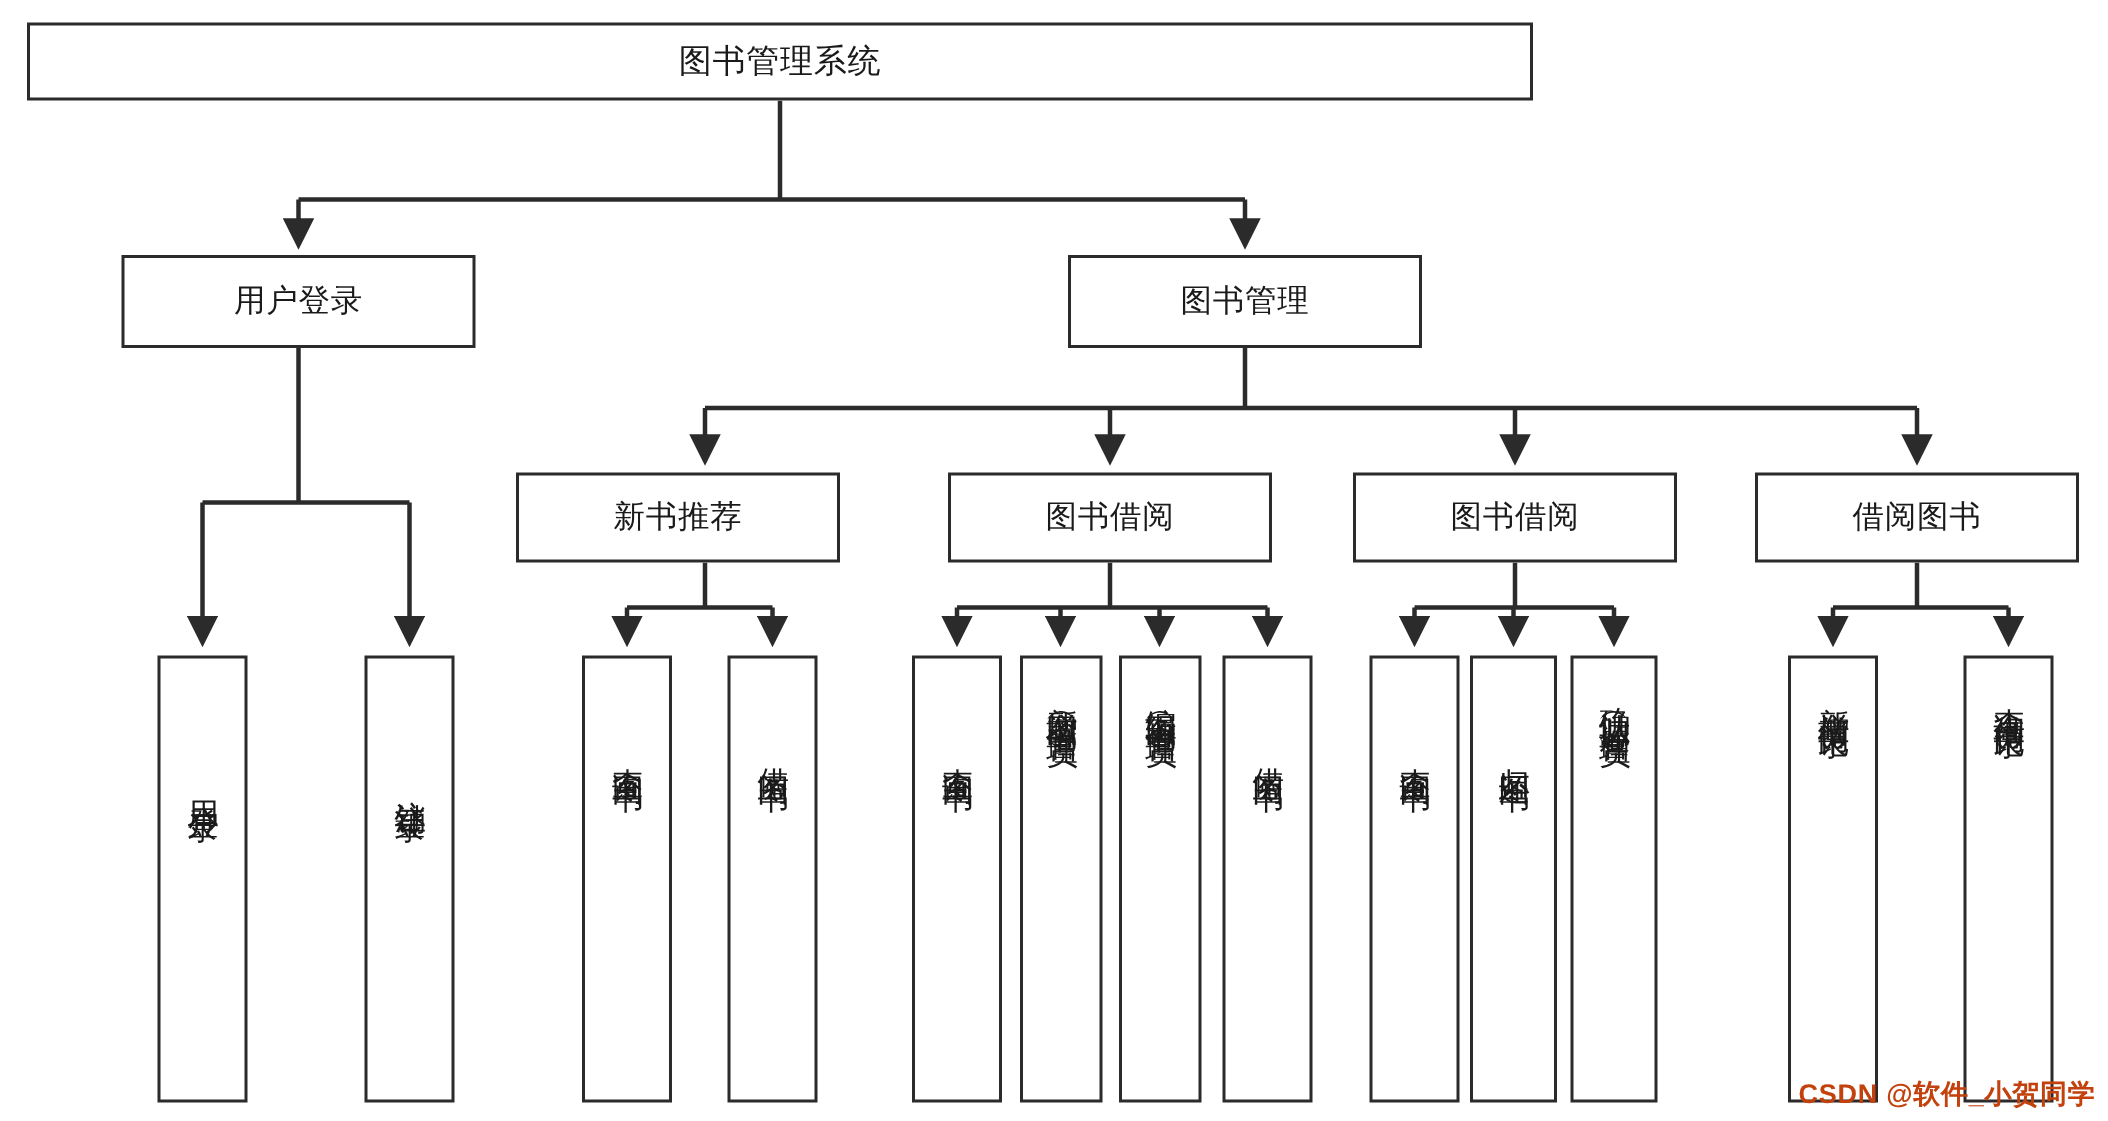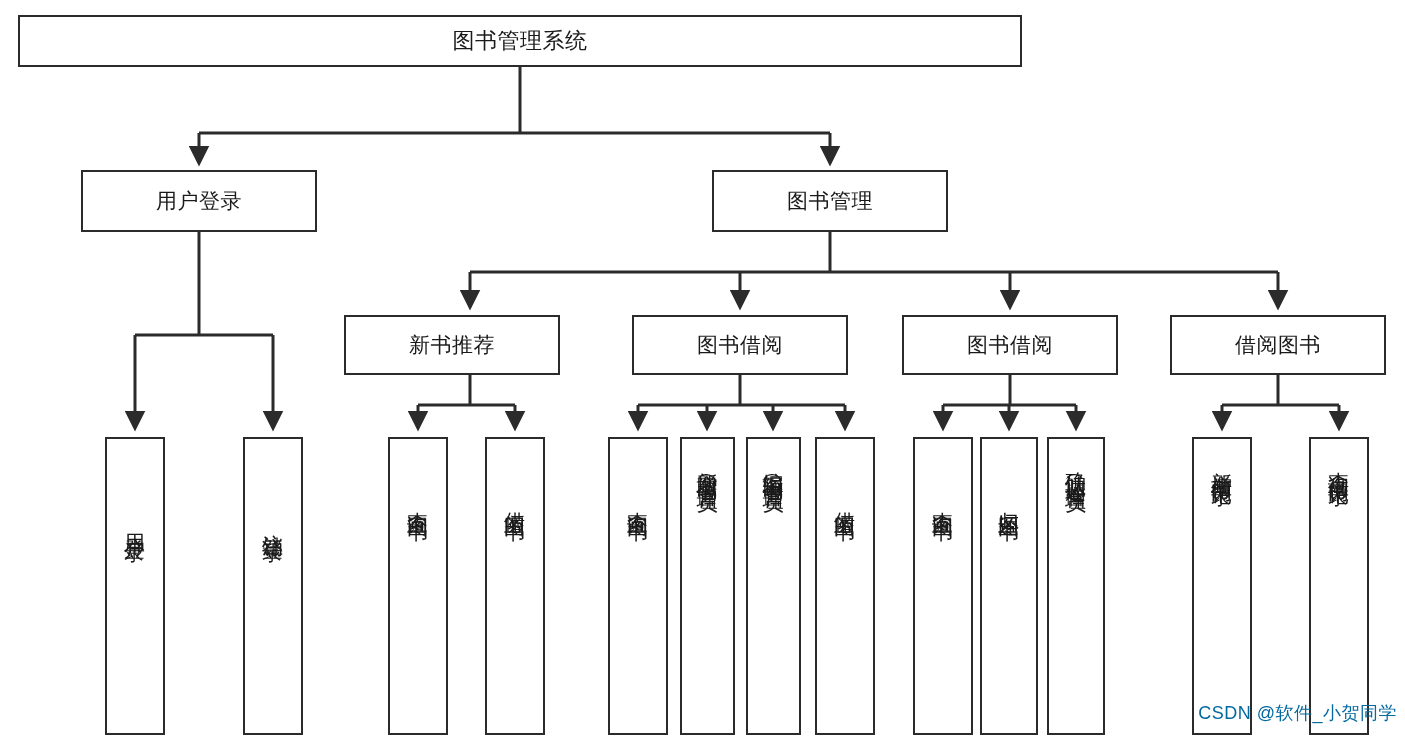--- a/index.html
+++ b/index.html
@@ -72,25 +72,26 @@
   }
   .node.leaf.mid {
     padding-top: 56px;
   }
   .node.leaf.mid2 {
     padding-top: 78px;
   }
   #watermark {
     position: absolute;
     right: 8px;
-    bottom: 22px;
+    bottom: 6px;
     font-size: 18px;
-    color: #0369a1;
+    color: #c2410c;
     letter-spacing: 0.5px;
     white-space: nowrap;
+    font-weight: bold;
   }
 </style>
 </head>
 <body>
 
 <div id="diagram-root">
 
   <svg id="edge-layer" viewBox="0 0 1405 747" width="1405" height="747" xmlns="http://www.w3.org/2000/svg">
     <defs>
       <marker id="arrow" viewBox="0 0 12 12" refX="10" refY="6" markerWidth="7" markerHeight="7" orient="auto-start-reverse">

